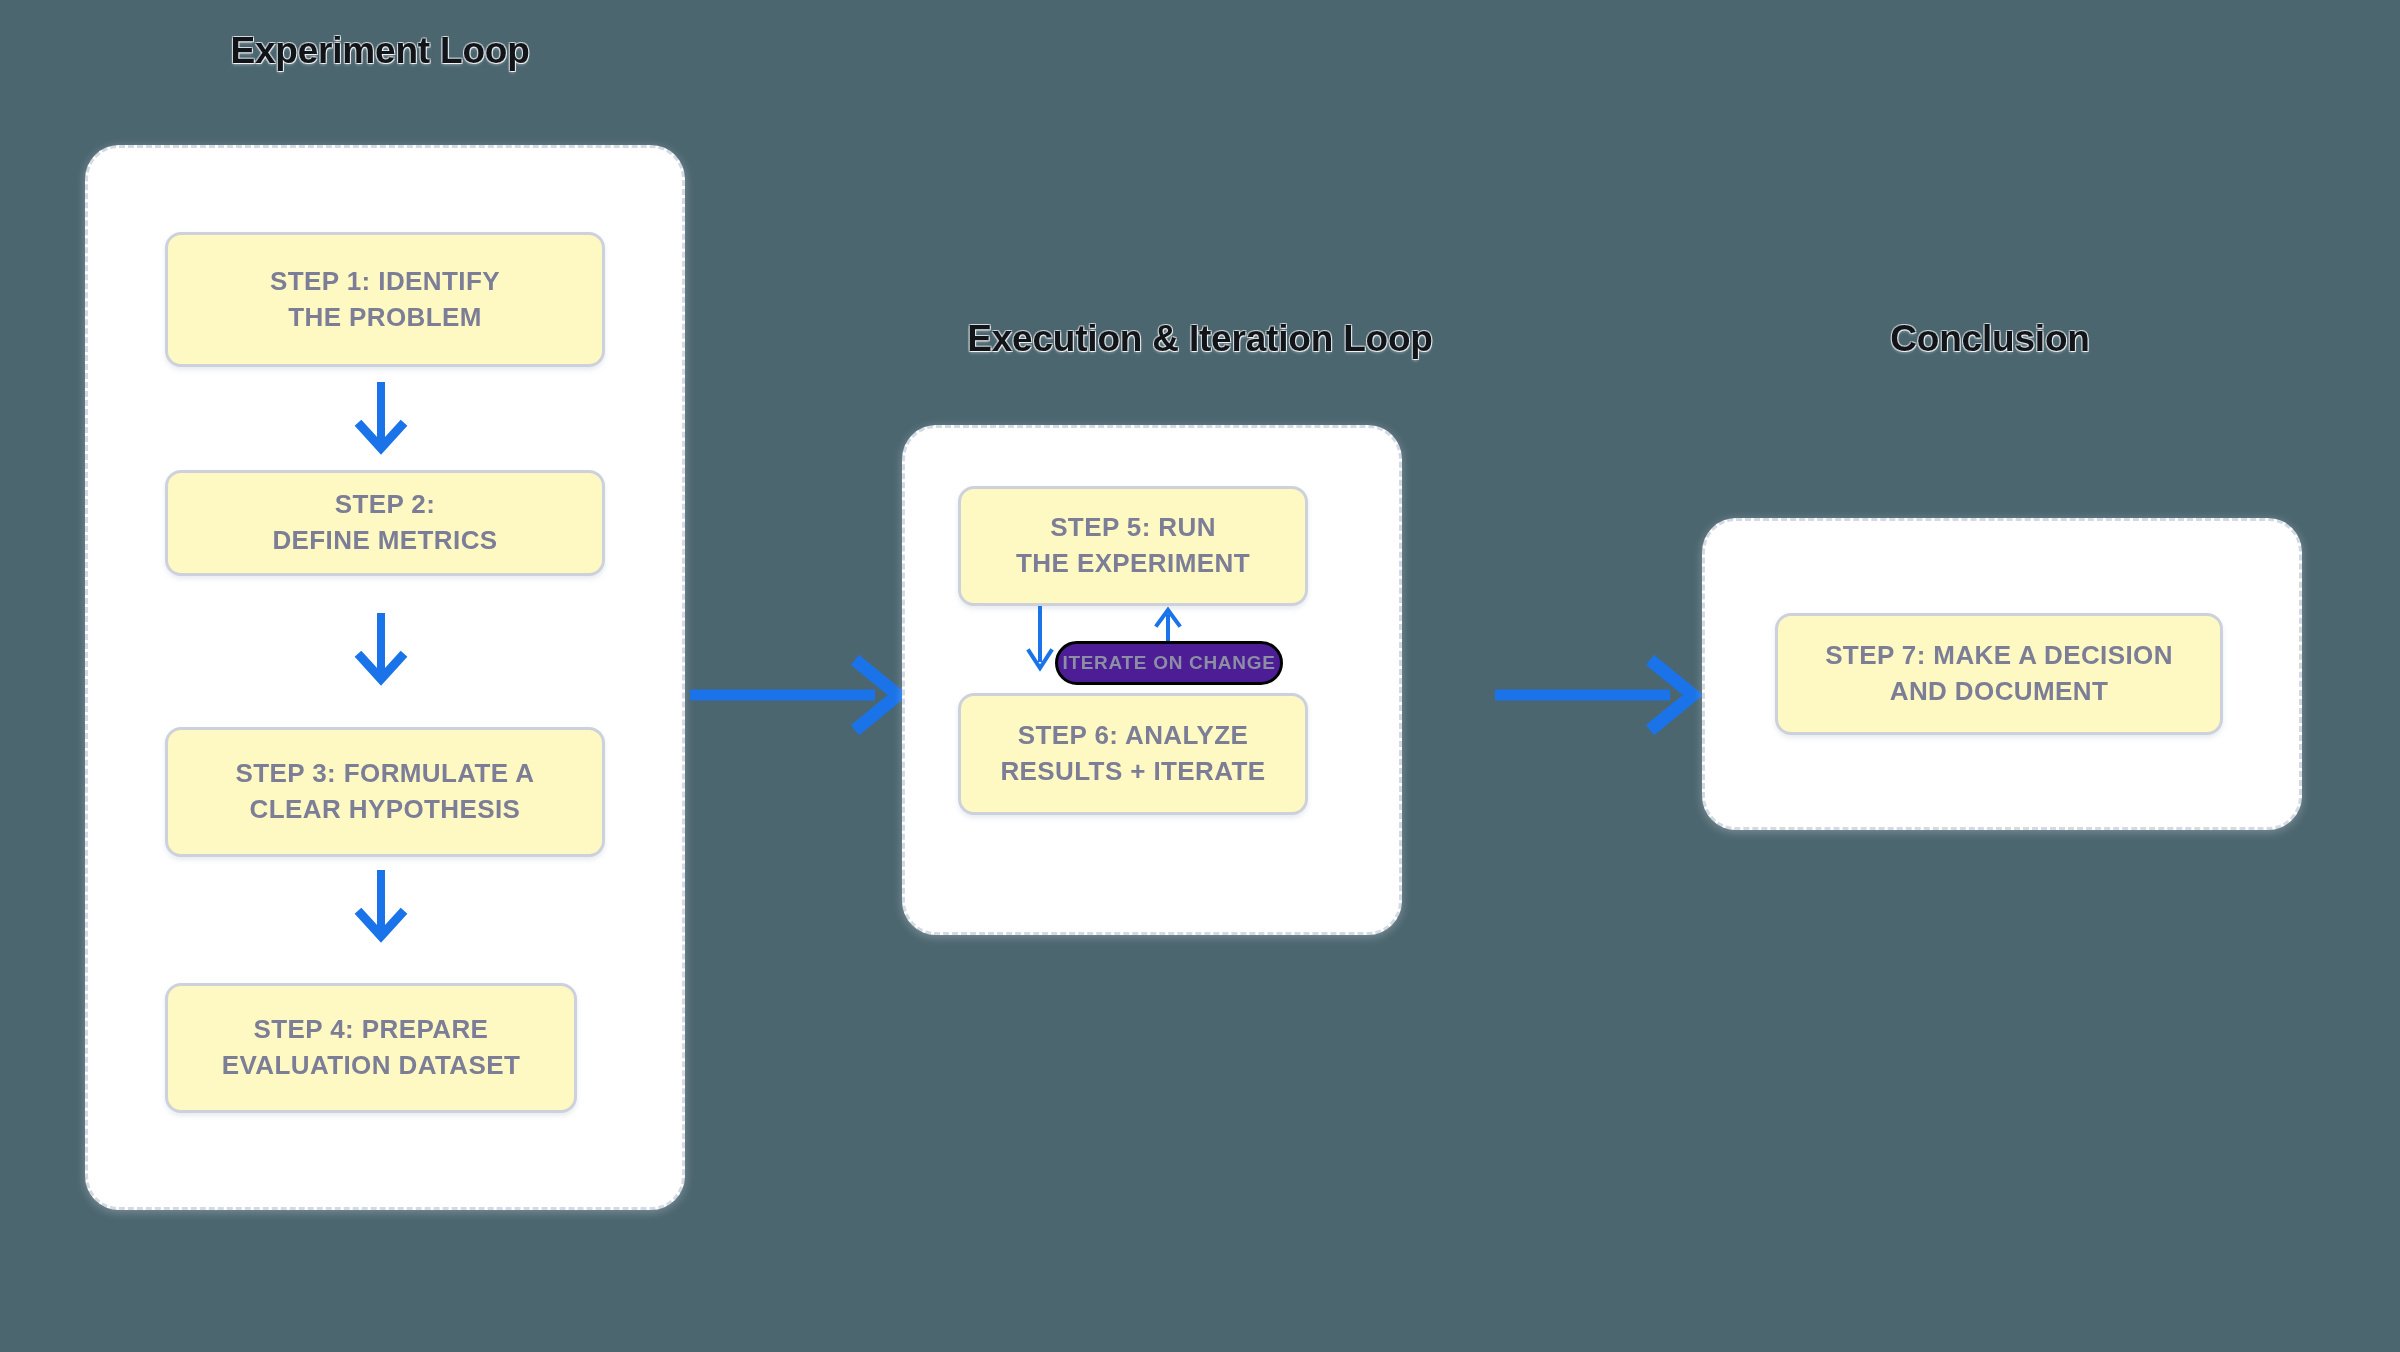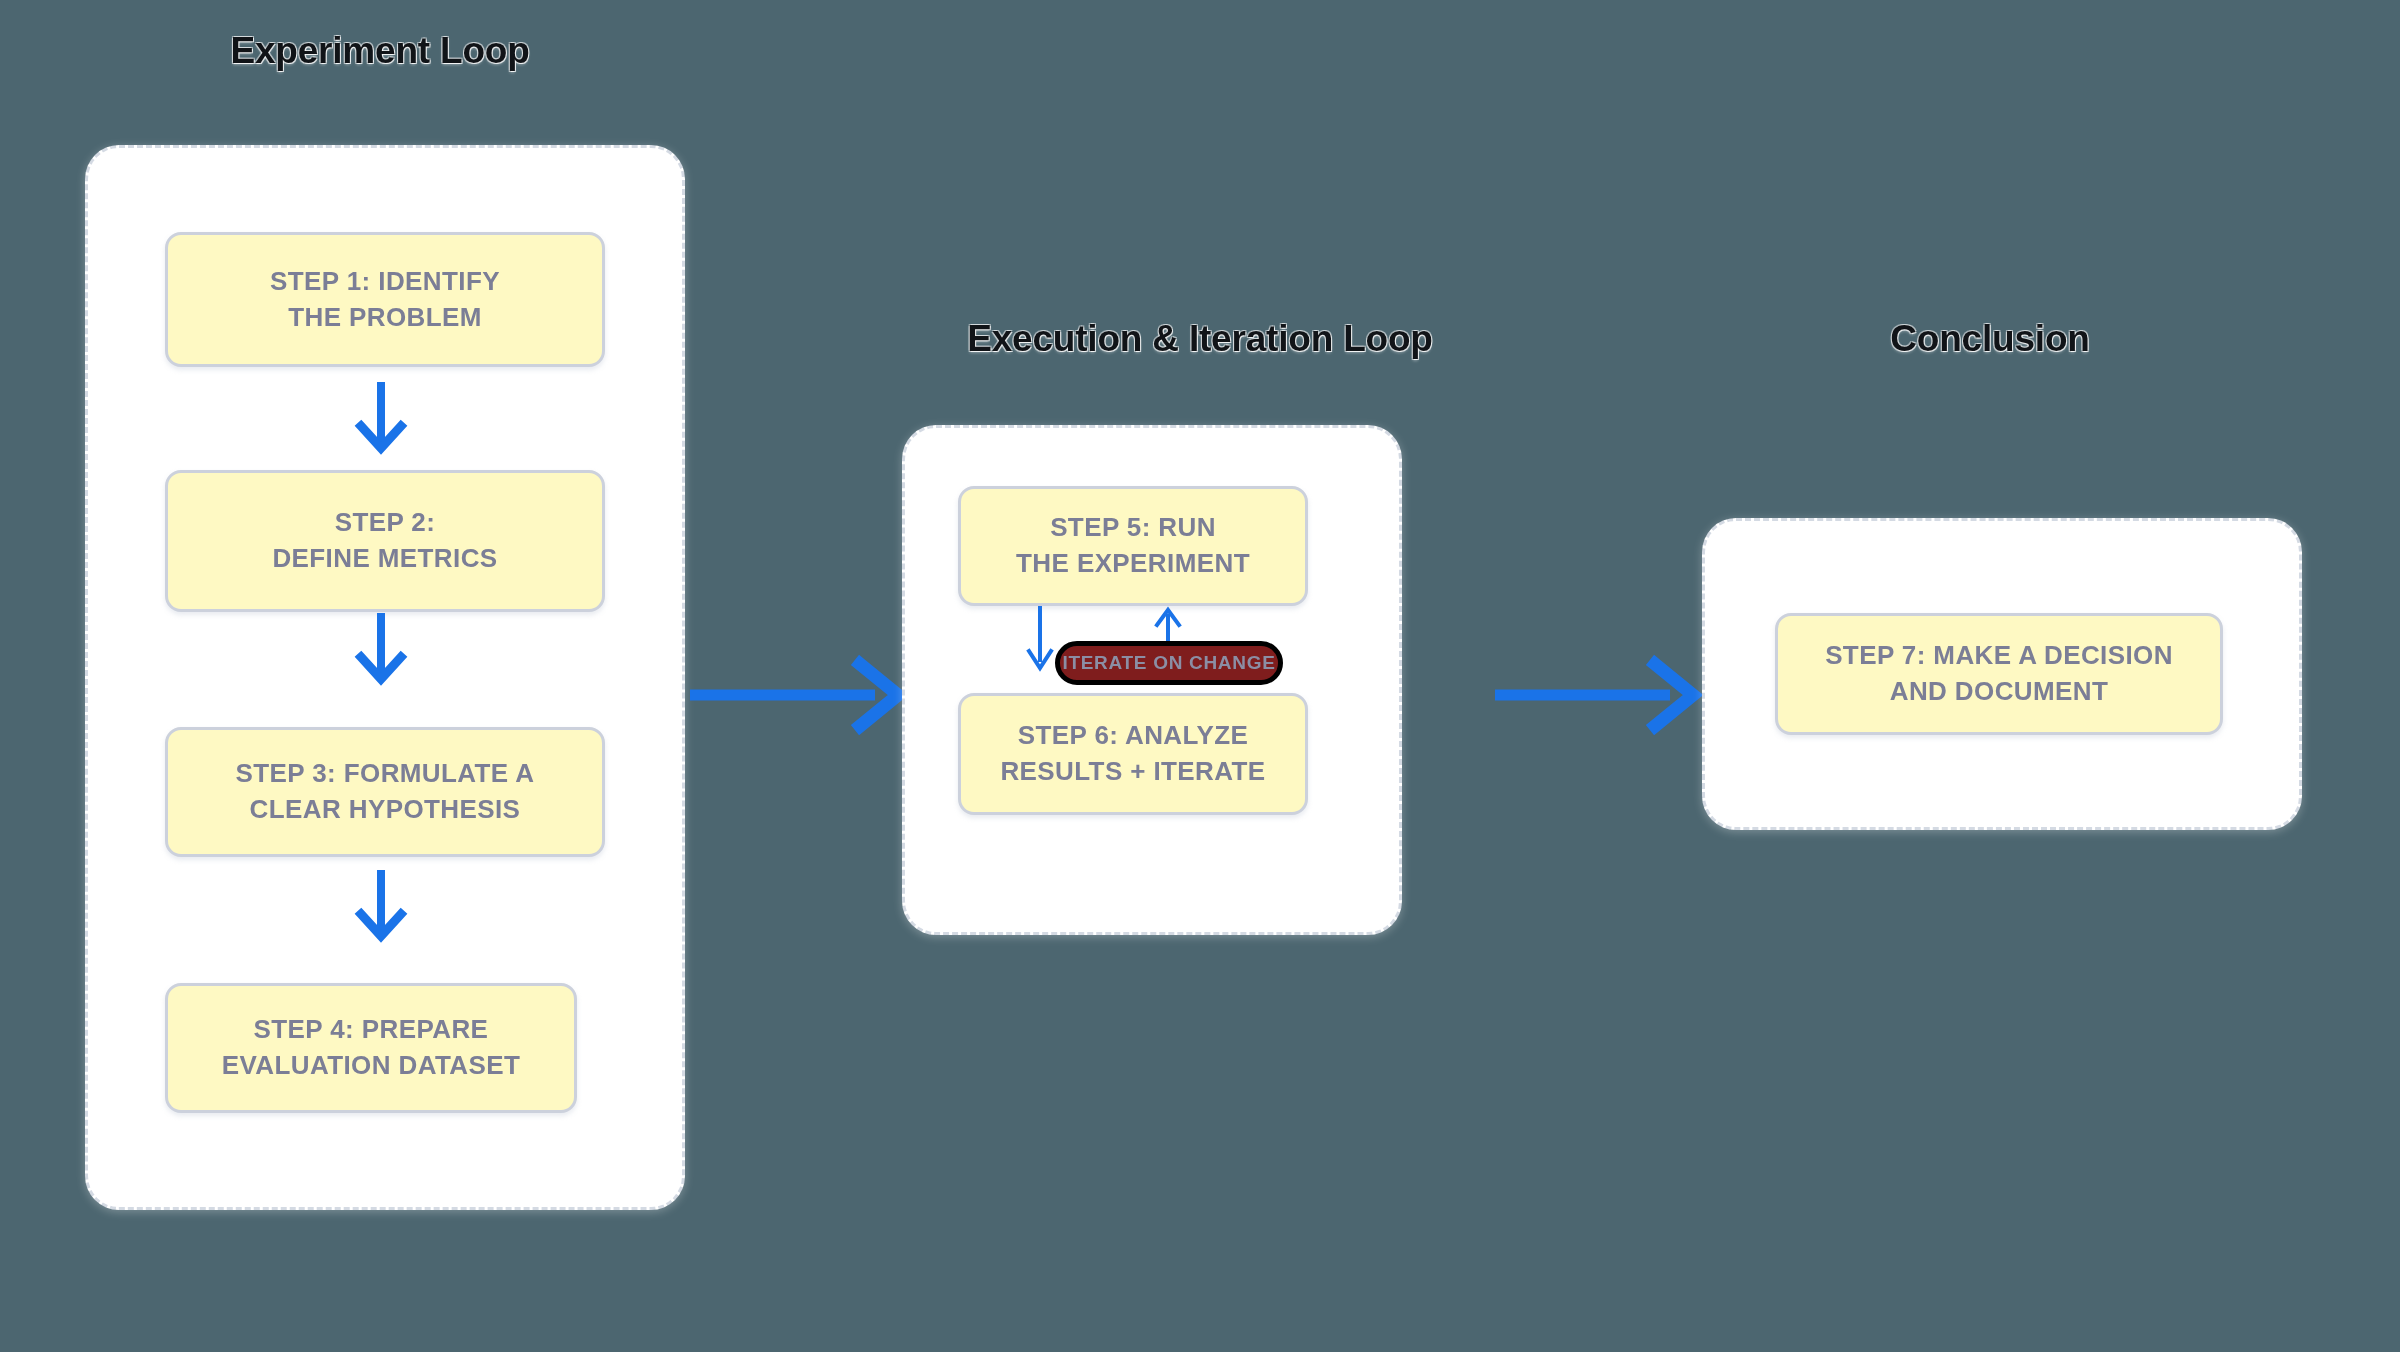--- a/index.html
+++ b/index.html
@@ -79,23 +79,23 @@
 
   
   .arrow-svg {
     position: absolute;
     overflow: visible;
   }
 
   
   .pill {
     position: absolute;
-    border: 5px solid #000000;
+    border: 3px solid #000000;
     border-radius: 999px;
-    background: #7f1d1d;
+    background: #4c1d95;
     display: flex;
     align-items: center;
     justify-content: center;
     box-sizing: border-box;
   }
   .pill .pill-label {
     font-size: 19px;
     font-weight: bold;
     letter-spacing: 0.7px;
     color: #8b8ea4;
@@ -117,21 +117,21 @@
     <div class="step-card" style="left:165px; top:232px; width:440px; height:135px;">
       <div class="step-label">STEP 1: IDENTIFY
 THE PROBLEM</div>
     </div>
 
     <svg class="arrow-svg" style="left:355px; top:382px;" width="90" height="72" viewBox="0 0 90 72">
       <line x1="26" y1="0" x2="26" y2="60" stroke="#1a73e8" stroke-width="8"></line>
       <polyline points="6,44 26,66 46,44" fill="none" stroke="#1a73e8" stroke-width="9" stroke-linecap="square" stroke-linejoin="miter"></polyline>
     </svg>
 
-    <div class="step-card" style="left:165px; top:470px; width:440px; height:142px;">
+    <div class="step-card" style="left:165px; top:470px; width:440px; height:106px;">
       <div class="step-label">STEP 2:
 DEFINE METRICS</div>
     </div>
 
     <svg class="arrow-svg" style="left:355px; top:613px;" width="90" height="72" viewBox="0 0 90 72">
       <line x1="26" y1="0" x2="26" y2="60" stroke="#1a73e8" stroke-width="8"></line>
       <polyline points="6,44 26,66 46,44" fill="none" stroke="#1a73e8" stroke-width="9" stroke-linecap="square" stroke-linejoin="miter"></polyline>
     </svg>
 
     <div class="step-card" style="left:165px; top:727px; width:440px; height:130px;">

